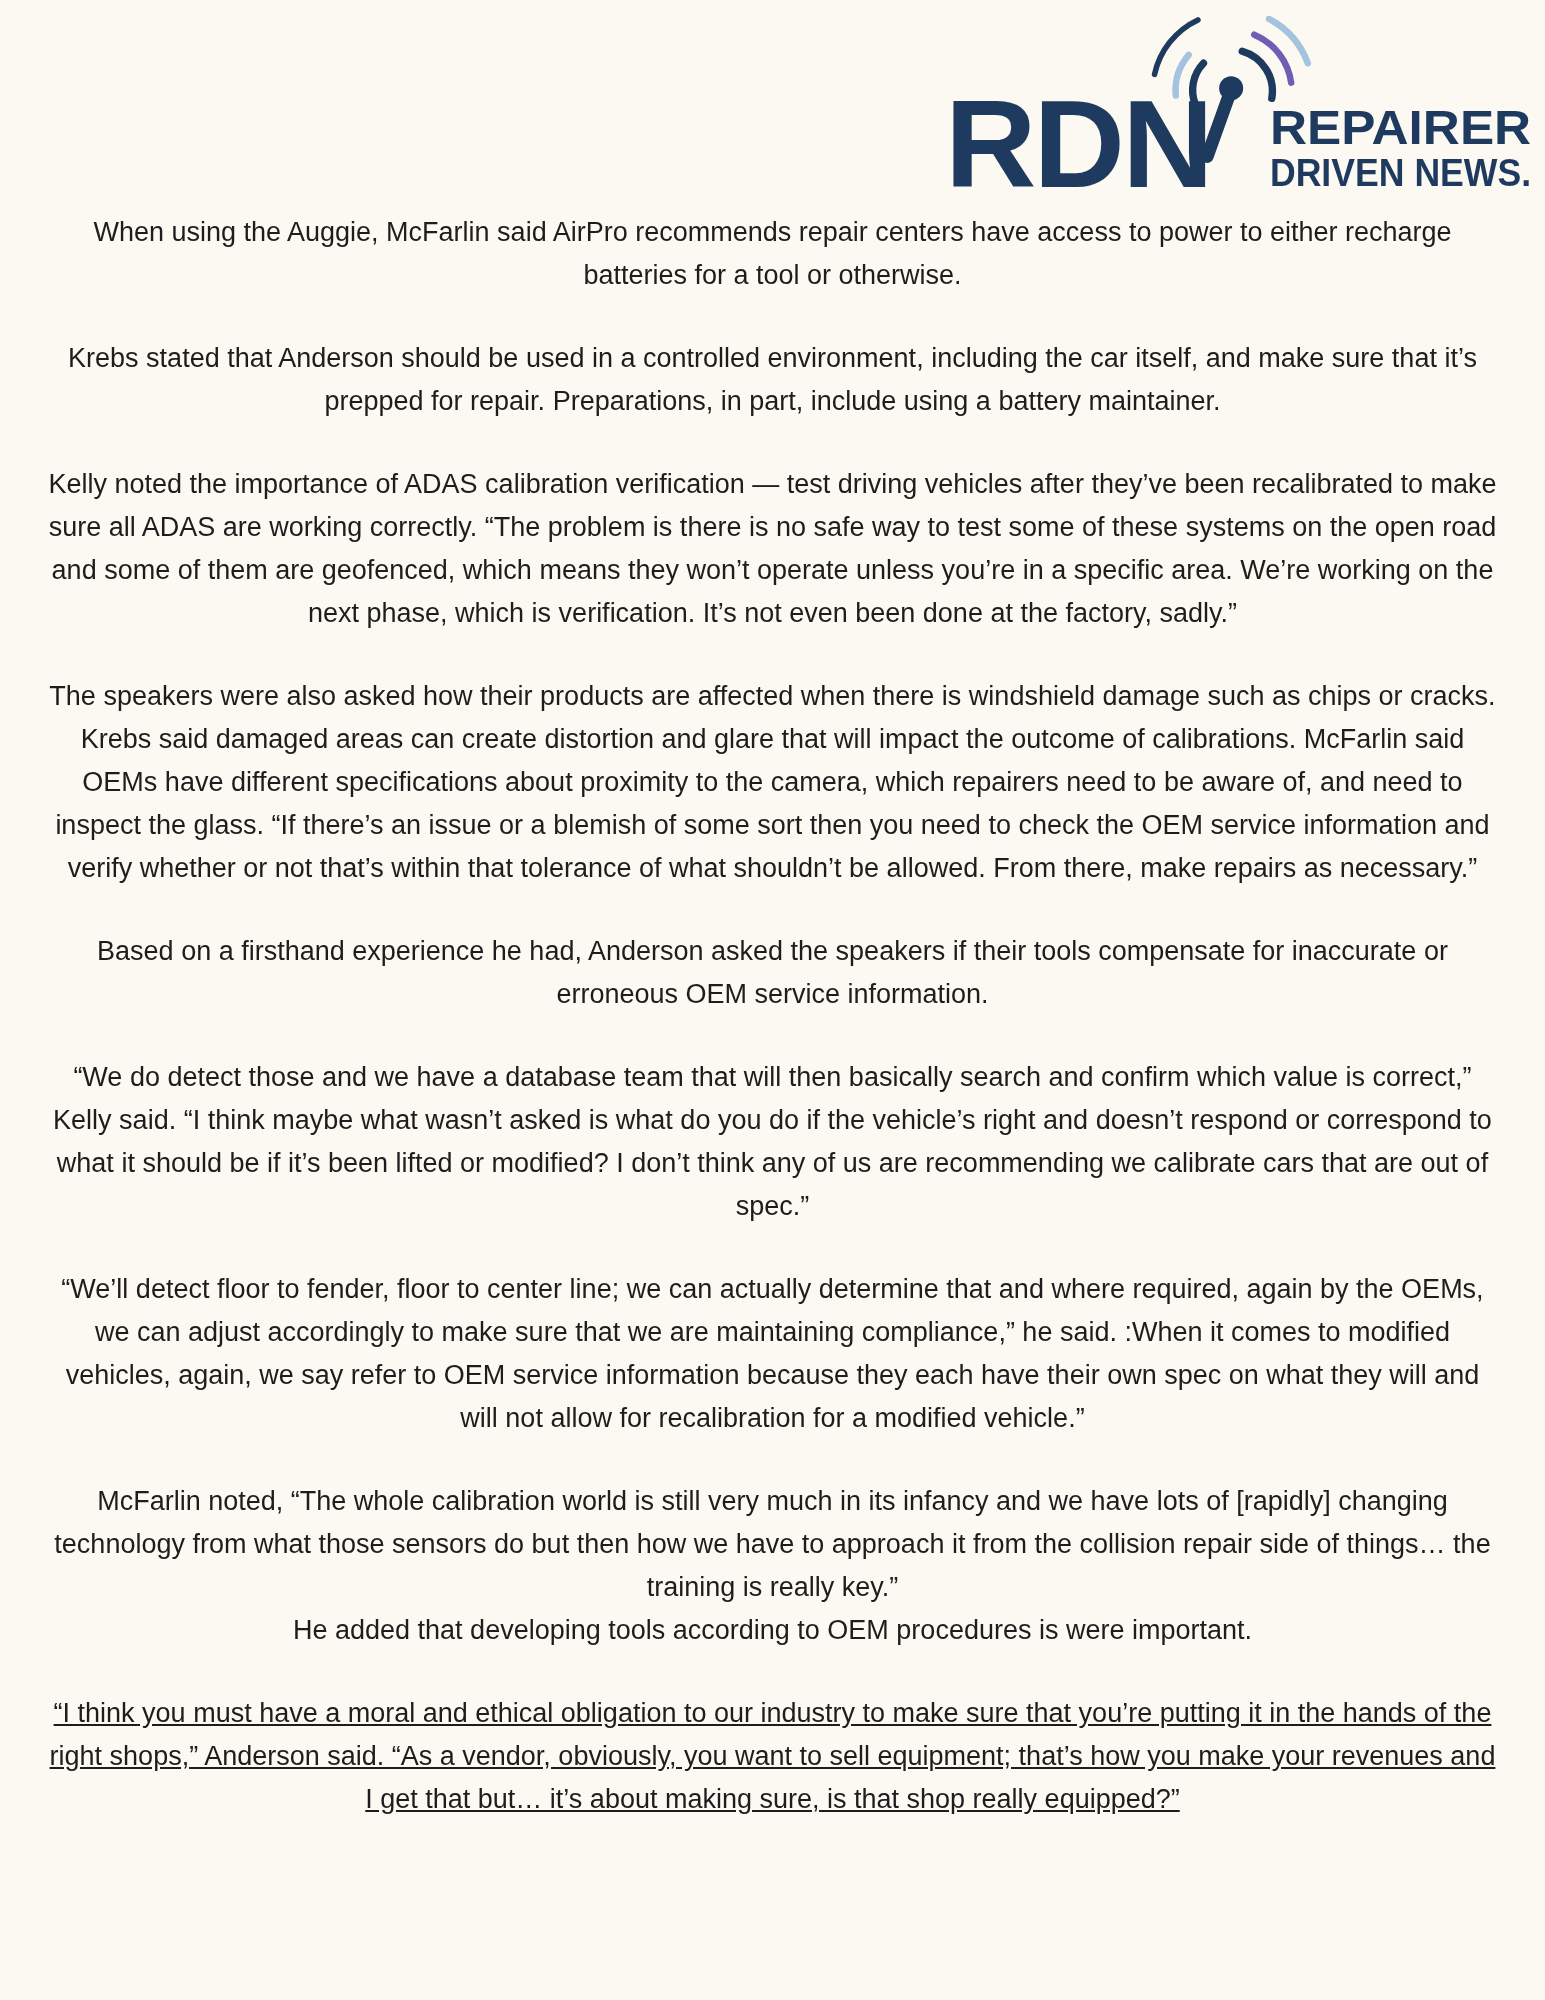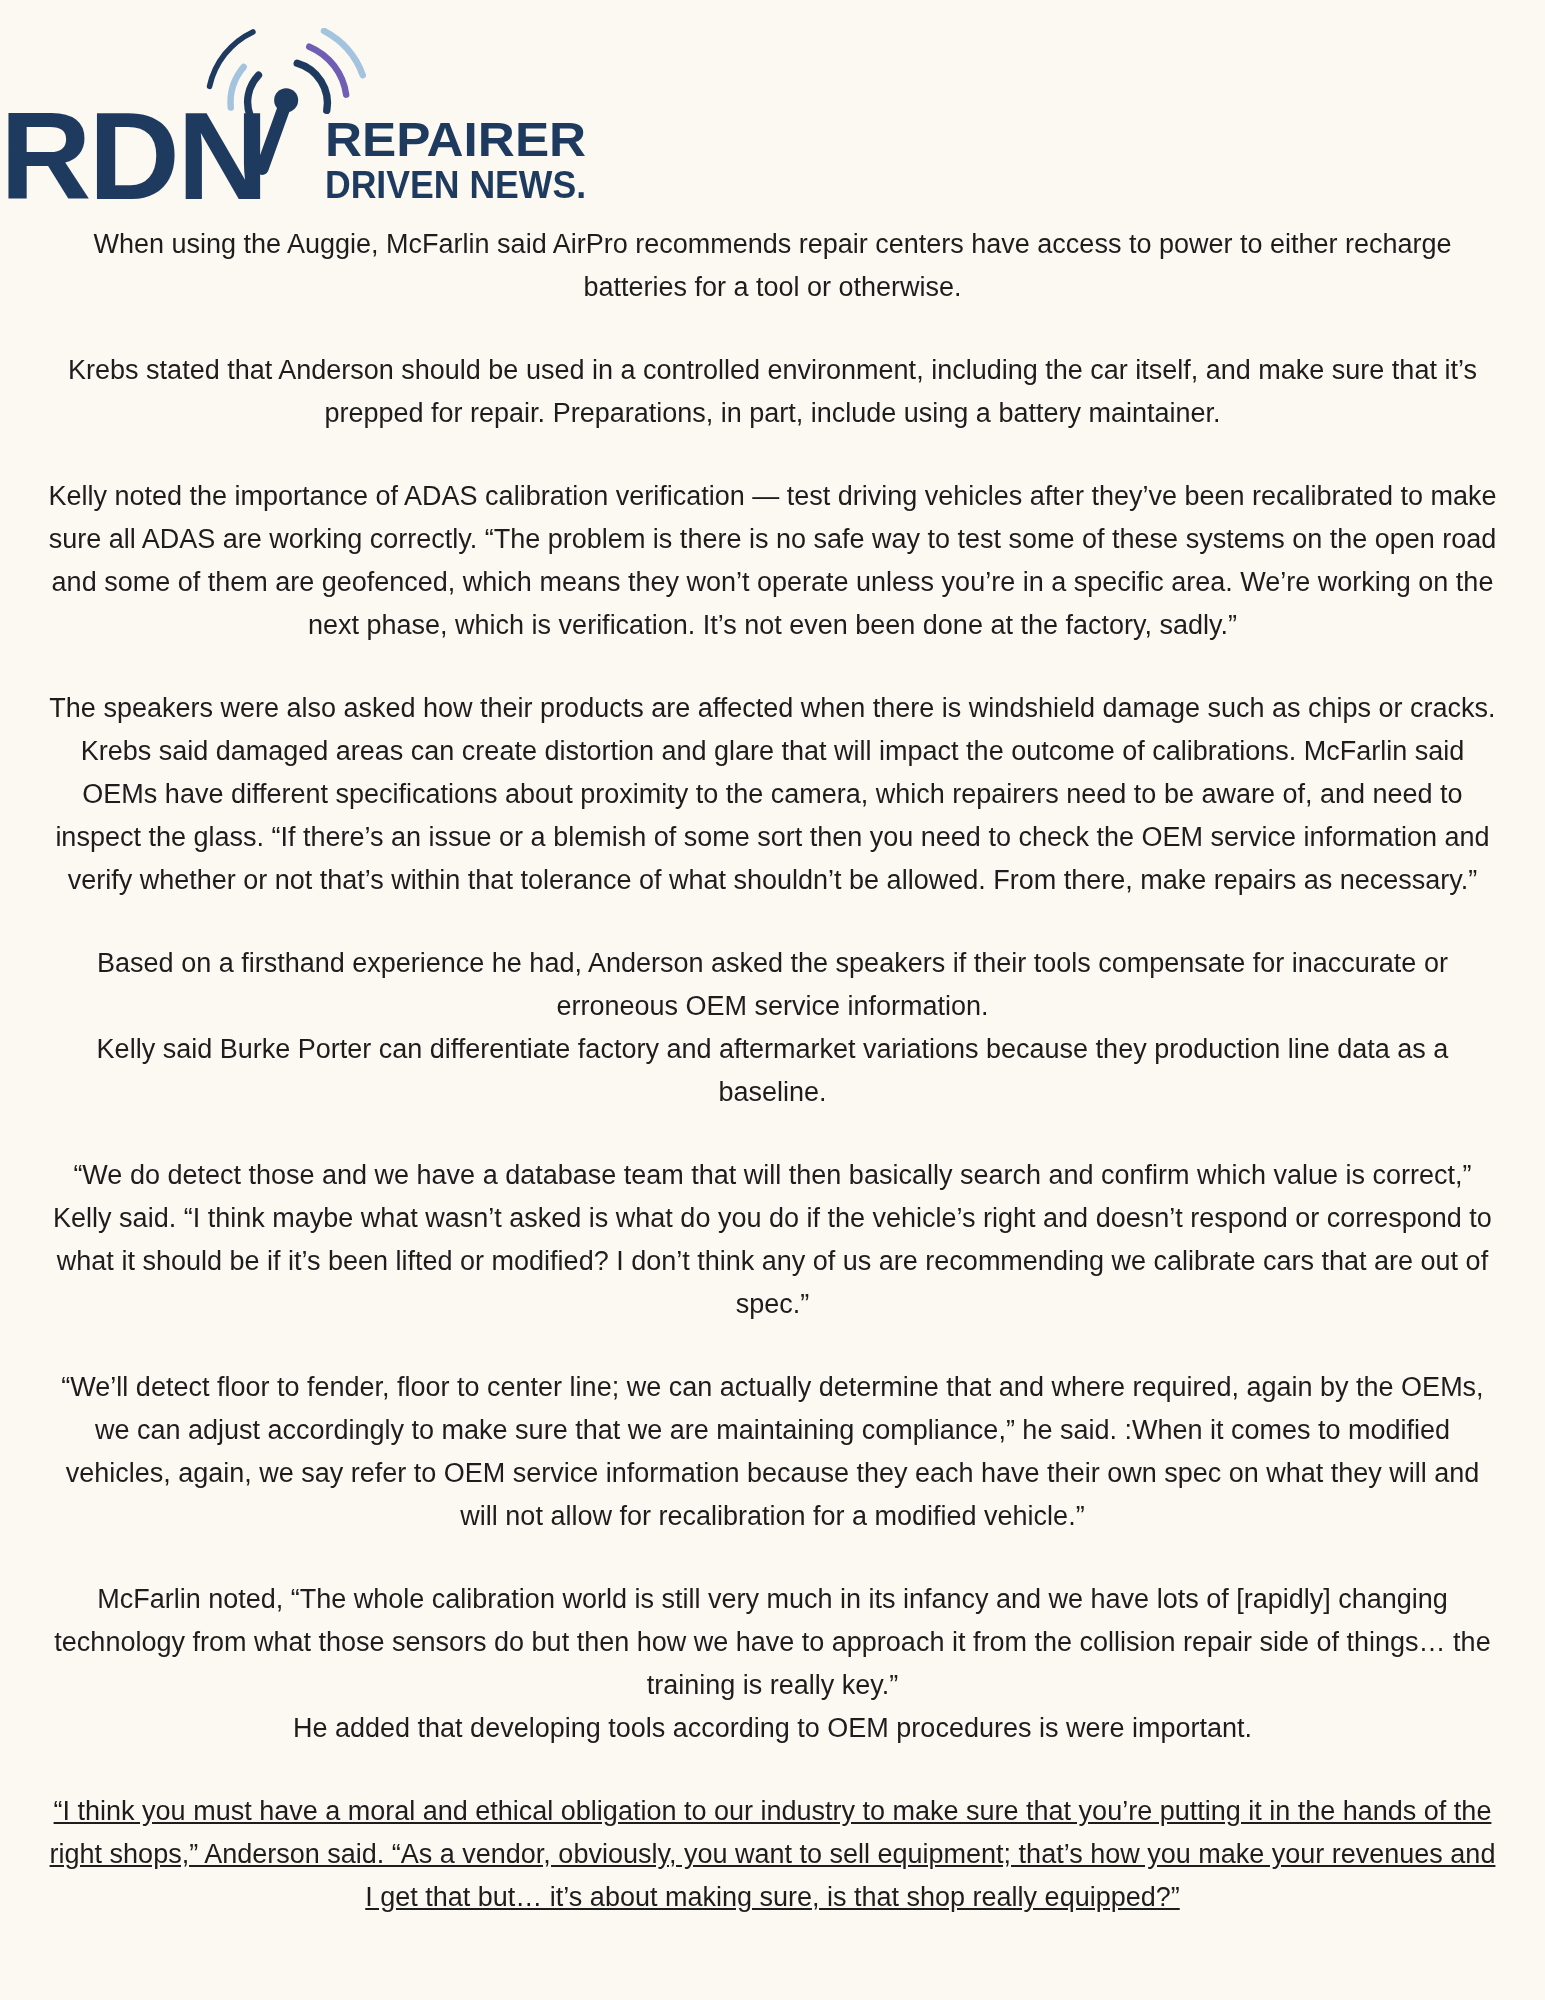--- a/index.html
+++ b/index.html
@@ -12,23 +12,23 @@
     min-height: 2000px;
     font-family: "Liberation Sans", sans-serif;
     color: #1d1d1d;
   }
   .page {
     width: 1545px;
     min-height: 2000px;
     box-sizing: border-box;
   }
   .header {
-    padding-top: 28px;
+    padding-top: 16px;
     display: flex;
-    justify-content: flex-start;
+    justify-content: flex-end;
   }
   .logo-svg {
     width: 600px;
     height: 185px;
     display: block;
   }
   .logo-abbr {
     font-family: "Liberation Sans", sans-serif;
     font-weight: bold;
     font-size: 135px;
@@ -103,21 +103,20 @@
     <div class="paragraph">
       <div class="segment">Kelly noted the importance of ADAS calibration verification — test driving vehicles after they’ve been recalibrated to make sure all ADAS are working correctly. “The problem is there is no safe way to test some of these systems on the open road and some of them are geofenced, which means they won’t operate unless you’re in a specific area. We’re working on the next phase, which is verification. It’s not even been done at the factory, sadly.”</div>
     </div>
 
     <div class="paragraph">
       <div class="segment">The speakers were also asked how their products are affected when there is windshield damage such as chips or cracks. Krebs said damaged areas can create distortion and glare that will impact the outcome of calibrations. McFarlin said OEMs have different specifications about proximity to the camera, which repairers need to be aware of, and need to inspect the glass. “If there’s an issue or a blemish of some sort then you need to check the OEM service information and verify whether or not that’s within that tolerance of what shouldn’t be allowed. From there, make repairs as necessary.”</div>
     </div>
 
     <div class="paragraph">
       <div class="segment">Based on a firsthand experience he had, Anderson asked the speakers if their tools compensate for inaccurate or erroneous OEM service information.</div>
-      <div class="segment">Kelly said Burke Porter can differentiate factory and aftermarket variations because they production line data as a baseline.</div>
     </div>
 
     <div class="paragraph">
       <div class="segment">“We do detect those and we have a database team that will then basically search and confirm which value is correct,” Kelly said. “I think maybe what wasn’t asked is what do you do if the vehicle’s right and doesn’t respond or correspond to what it should be if it’s been lifted or modified? I don’t think any of us are recommending we calibrate cars that are out of spec.”</div>
     </div>
 
     <div class="paragraph">
       <div class="segment">“We’ll detect floor to fender, floor to center line; we can actually determine that and where required, again by the OEMs, we can adjust accordingly to make sure that we are maintaining compliance,” he said. :When it comes to modified vehicles, again, we say refer to OEM service information because they each have their own spec on what they will and will not allow for recalibration for a modified vehicle.”</div>
     </div>
 

